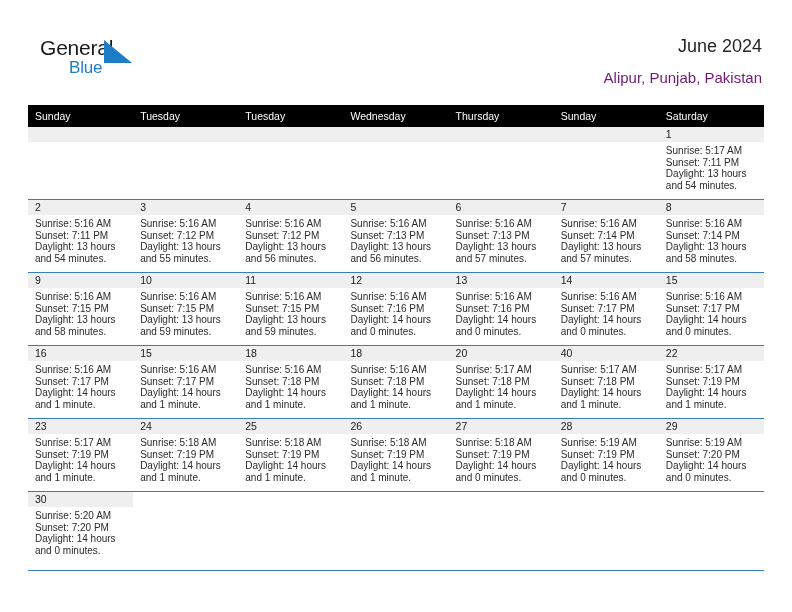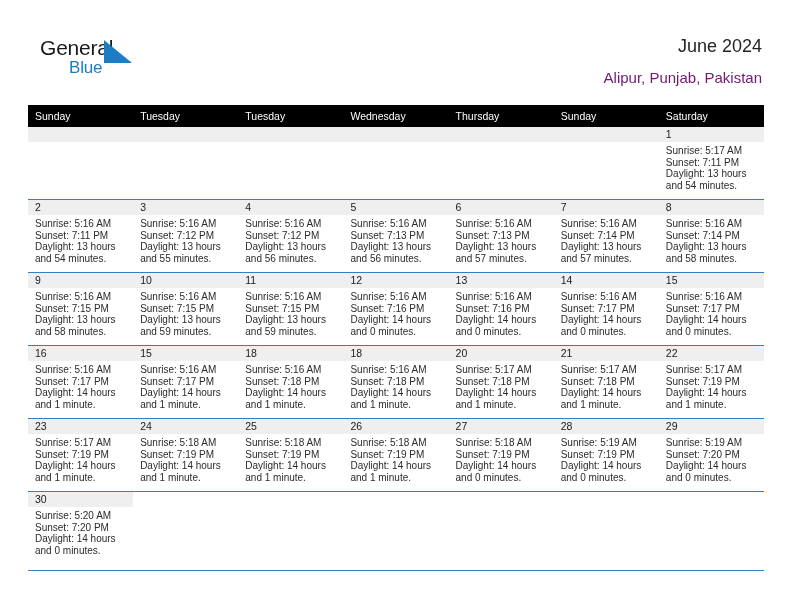--- a/index.html
+++ b/index.html
@@ -438,21 +438,21 @@
               <div class="details">
                 <div>Sunrise: 5:17 AM</div>
                 <div>Sunset: 7:18 PM</div>
                 <div>Daylight: 14 hours</div>
                 <div>and 1 minute.</div>
               </div>
             </div>
           </td>
           <td>
             <div class="cell">
-              <div class="daynum-bar">21</div>
+              <div class="daynum-bar">40</div>
               <div class="details">
                 <div>Sunrise: 5:17 AM</div>
                 <div>Sunset: 7:18 PM</div>
                 <div>Daylight: 14 hours</div>
                 <div>and 1 minute.</div>
               </div>
             </div>
           </td>
           <td>
             <div class="cell">

